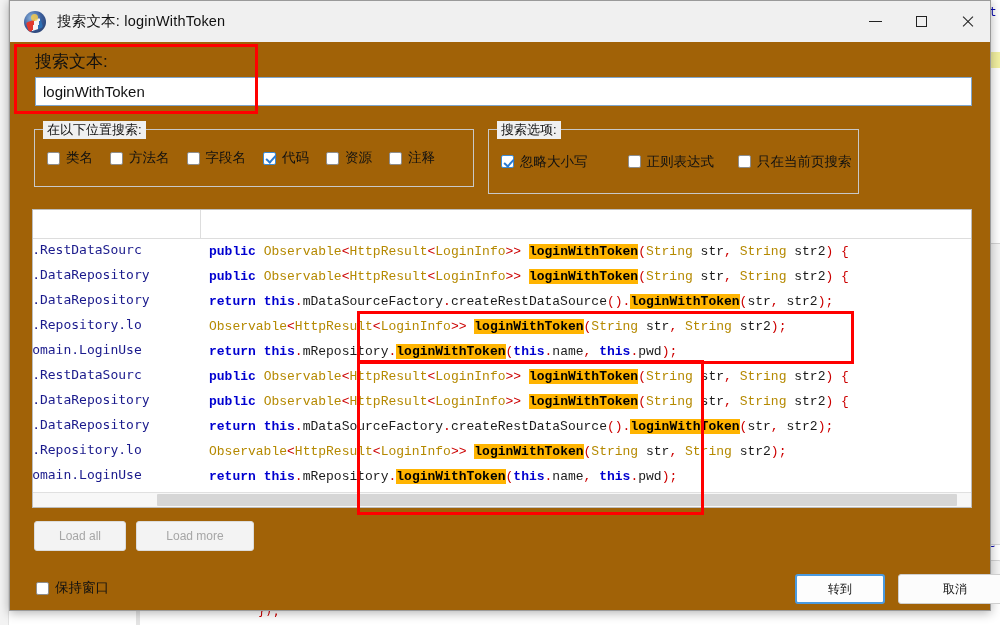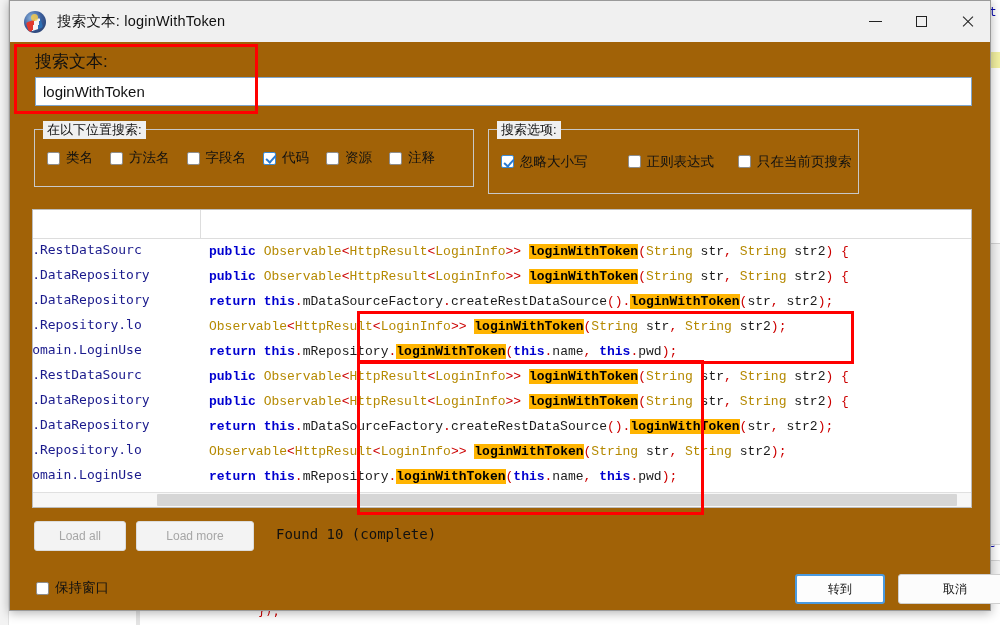--- a/index.html
+++ b/index.html
@@ -251,21 +251,20 @@
           <div class="cell2"><span class="kw">return</span> <span class="kw">this</span><span class="op">.</span><span class="pl">mRepository</span><span class="op">.</span><span class="hl">loginWithToken</span><span class="op">(</span><span class="kw">this</span><span class="op">.</span><span class="pl">name</span><span class="op">,</span> <span class="kw">this</span><span class="op">.</span><span class="pl">pwd</span><span class="op">)</span><span class="op">;</span></div>
         </div>
       </div>
     <div class="hscroll">
       <div class="hthumb"></div>
     </div>
   </div>
 
   <div class="btn disabled btn-loadall">Load all</div>
   <div class="btn disabled btn-loadmore">Load more</div>
-  <div class="found">Found 10 (complete)</div>
 
   <label class="keepwin">
     <span class="box"></span>
     <span class="cblabel">保持窗口</span>
   </label>
 
   <div class="btn btn-goto">转到</div>
   <div class="btn btn-cancel">取消</div>
 </div>
 

